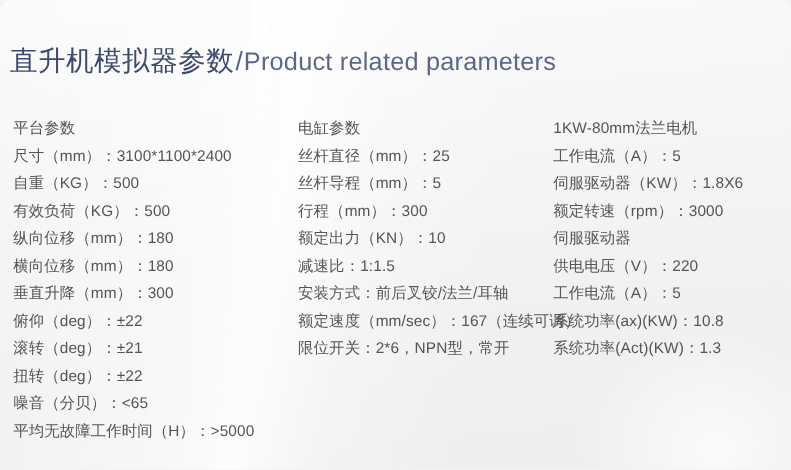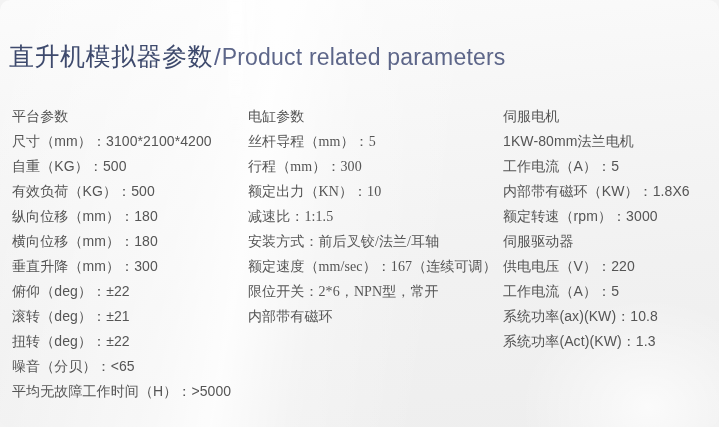--- a/index.html
+++ b/index.html
@@ -96,21 +96,21 @@
     position: absolute;
     left: 0;
     top: 104px;
     width: 719px;
   }
   .col {
     position: absolute;
     top: 0;
   }
   .col-platform  { left: 12px;  width: 246px; }
-  .col-cylinder  { left: 248px; width: 240px; font-family: Liberation Serif, serif; }
+  .col-cylinder  { left: 271px; width: 240px; }
   .col-servo     { left: 503px; width: 212px; }
 
   .row {
     height: 25px;
     line-height: 25px;
     font-size: 14px;
     color: #555555;
     white-space: nowrap;
     letter-spacing: 0.1px;
   }
@@ -127,48 +127,47 @@
   <div class="sheen-band secondary"></div>
   <div class="corner-glow"></div>
 
   <div class="title">
     <span class="title-cn">直升机模拟器参数</span><span class="title-sep">/</span><span class="title-en">Product related parameters</span>
   </div>
 
   <div class="columns">
     <div class="col col-platform" id="col-platform">
         <div class="row group-head">平台参数</div>
-        <div class="row">尺寸（mm）：3100*2100*4200</div>
+        <div class="row">尺寸（mm）：3100*1100*2400</div>
         <div class="row">自重（KG）：500</div>
         <div class="row">有效负荷（KG）：500</div>
         <div class="row">纵向位移（mm）：180</div>
         <div class="row">横向位移（mm）：180</div>
         <div class="row">垂直升降（mm）：300</div>
         <div class="row">俯仰（deg）：±22</div>
         <div class="row">滚转（deg）：±21</div>
         <div class="row">扭转（deg）：±22</div>
         <div class="row">噪音（分贝）：&lt;65</div>
         <div class="row">平均无故障工作时间（H）：&gt;5000</div>
       </div>
     <div class="col col-cylinder" id="col-cylinder">
         <div class="row group-head">电缸参数</div>
+        <div class="row">丝杆直径（mm）：25</div>
         <div class="row">丝杆导程（mm）：5</div>
         <div class="row">行程（mm）：300</div>
         <div class="row">额定出力（KN）：10</div>
         <div class="row">减速比：1:1.5</div>
         <div class="row">安装方式：前后叉铰/法兰/耳轴</div>
         <div class="row">额定速度（mm/sec）：167（连续可调）</div>
         <div class="row">限位开关：2*6，NPN型，常开</div>
-        <div class="row">内部带有磁环</div>
       </div>
     <div class="col col-servo" id="col-servo">
-        <div class="row group-head">伺服电机</div>
         <div class="row">1KW-80mm法兰电机</div>
         <div class="row">工作电流（A）：5</div>
-        <div class="row">内部带有磁环（KW）：1.8X6</div>
+        <div class="row">伺服驱动器（KW）：1.8X6</div>
         <div class="row">额定转速（rpm）：3000</div>
         <div class="row">伺服驱动器</div>
         <div class="row">供电电压（V）：220</div>
         <div class="row">工作电流（A）：5</div>
         <div class="row">系统功率(ax)(KW)：10.8</div>
         <div class="row">系统功率(Act)(KW)：1.3</div>
       </div>
   </div>
 
 </div>

